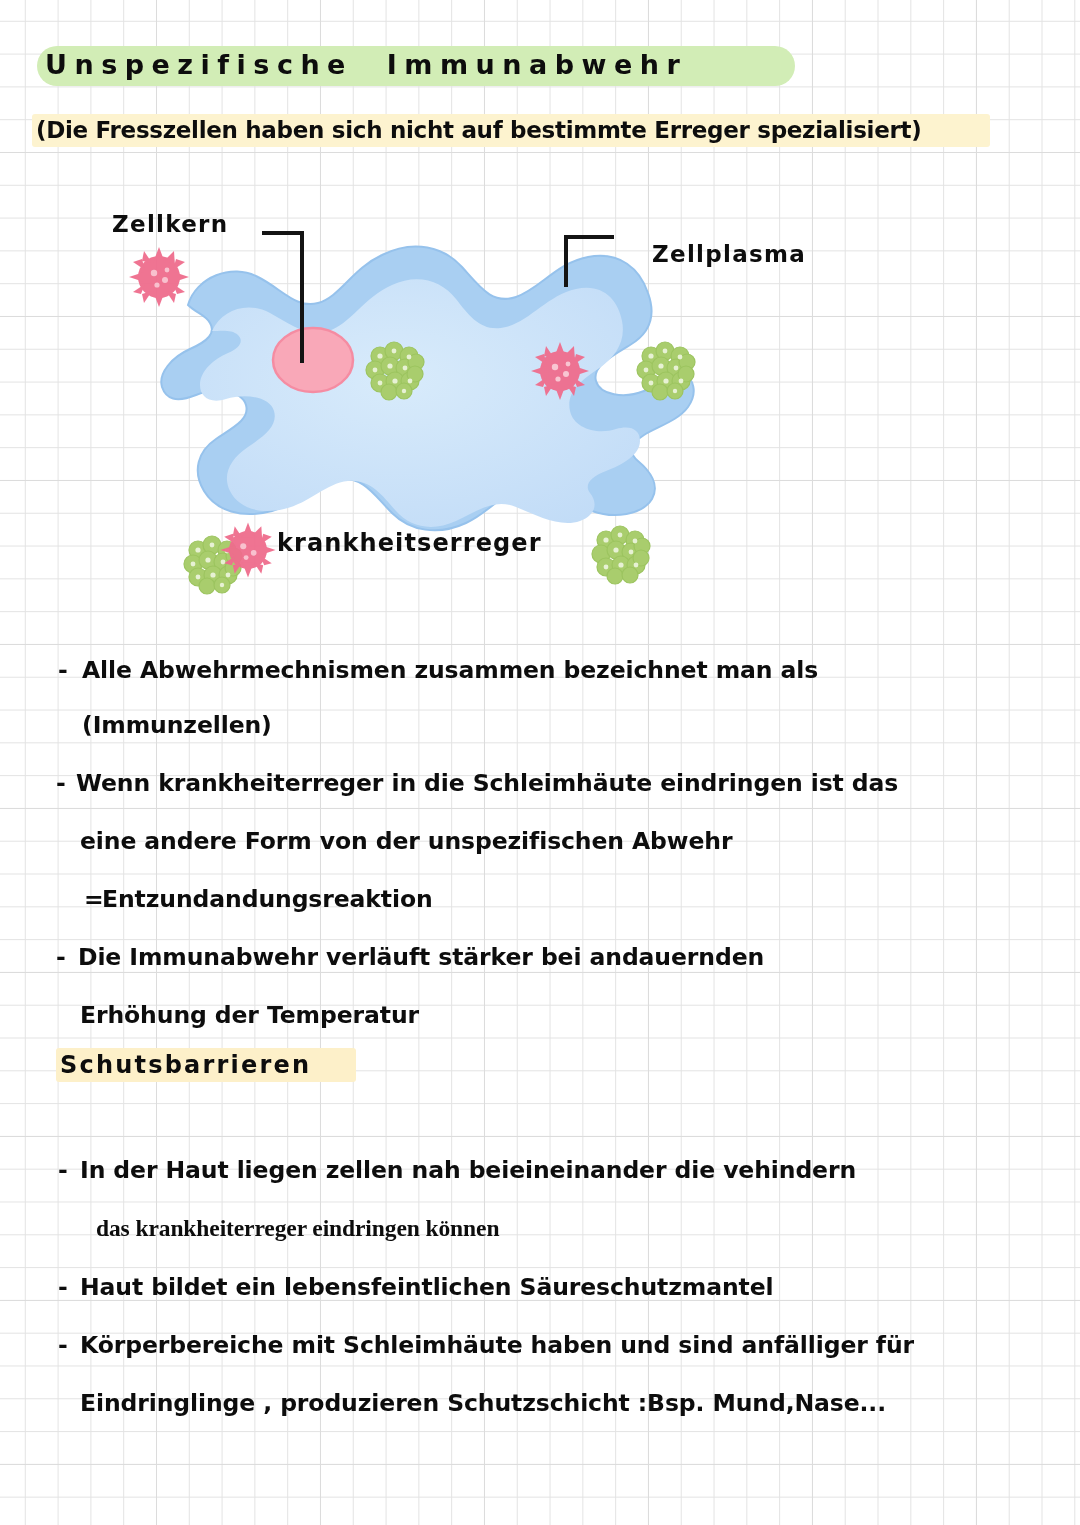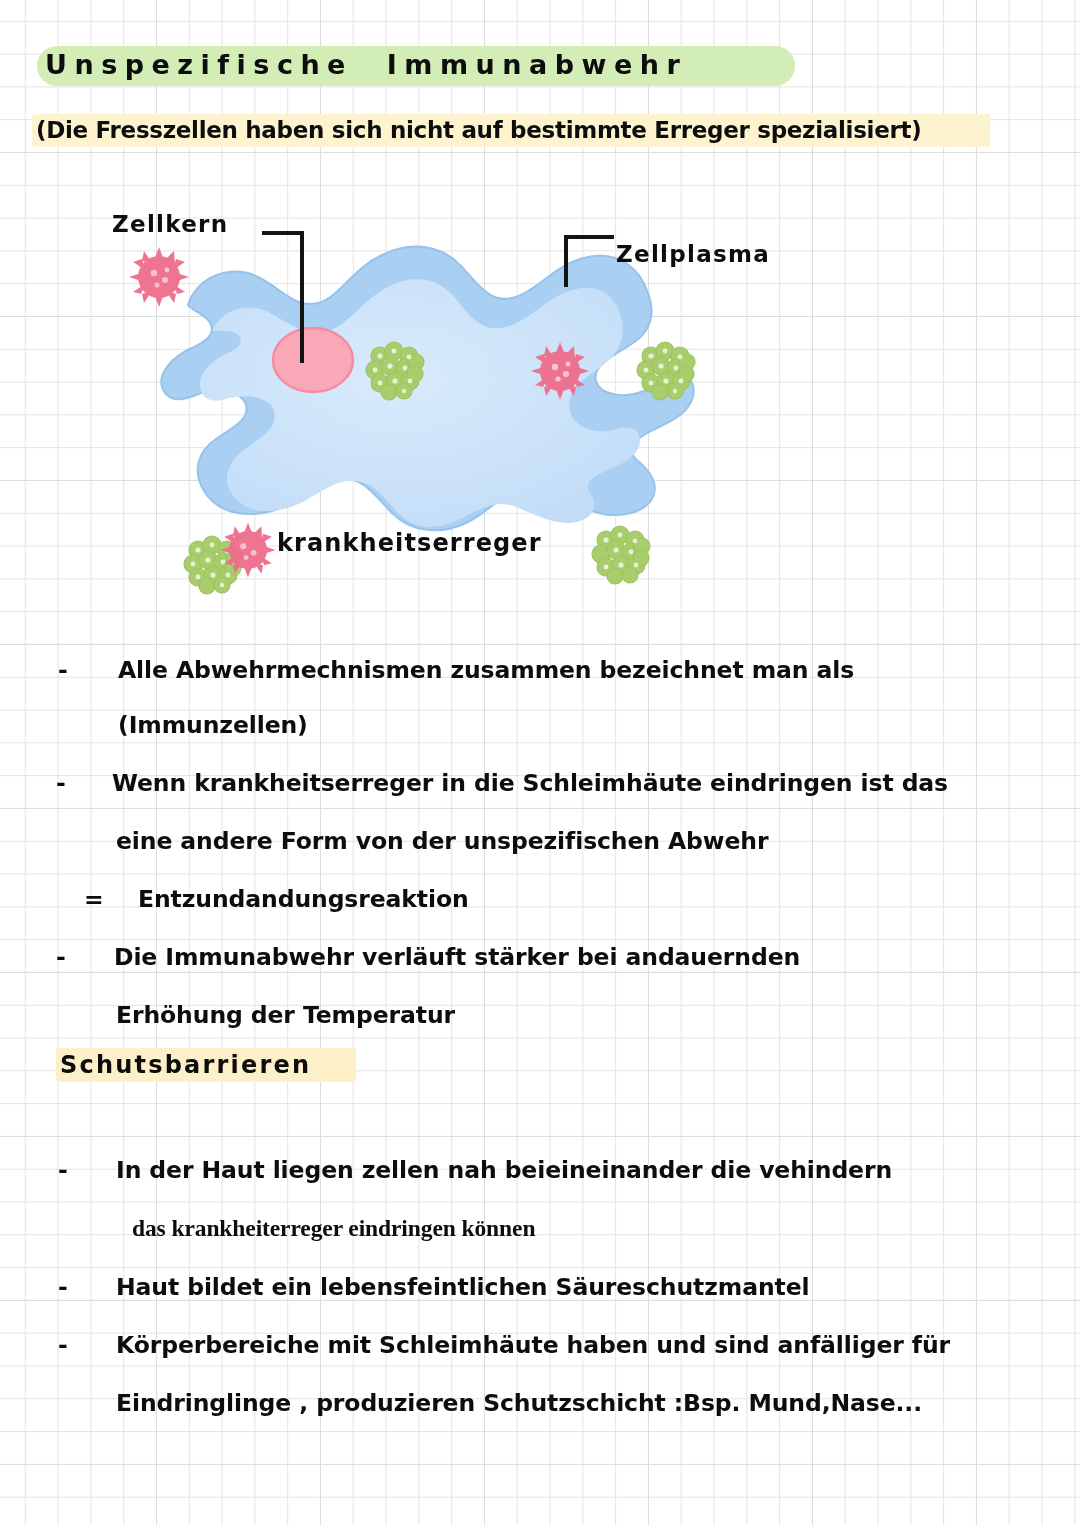--- a/index.html
+++ b/index.html
@@ -77,30 +77,29 @@
   
   #diagram{position:absolute;left:0;top:185px;width:996px;height:420px;}
   #diagram svg{display:block;}
   .lbl{
     position:absolute;
     font-size:23px;
     letter-spacing:1.3px;
     line-height:28px;
   }
   #lbl-zellkern{left:112px;top:25px;}
-  #lbl-zellplasma{left:616px;top:55px;}
+  #lbl-zellplasma{left:652px;top:55px;}
   #lbl-erreger{left:277px;top:344px;font-size:24px;letter-spacing:1.1px;}
 
   
   .tline{
     position:absolute;
     font-size:23.5px;
     letter-spacing:-.1px;
     line-height:30px;
-    margin-left:36px;
   }
   .dash{
     position:absolute;
     font-size:23.5px;
     font-weight:700;
     color:#0d0d0d;
     line-height:30px;
   }
 
   
@@ -419,21 +418,21 @@
     <div class="lbl hw" id="lbl-zellplasma">Zellplasma</div>
     <div class="lbl hw" id="lbl-erreger">krankheitserreger</div>
   </div>
 
   <div class="dash hw" style="left:58px;top:655px;">-</div>
   <div class="tline hw" style="left:82px;top:655px;">Alle Abwehrmechnismen zusammen bezeichnet man als</div>
 
   <div class="tline hw" style="left:82px;top:710px;">(Immunzellen)</div>
 
   <div class="dash hw" style="left:56px;top:768px;">-</div>
-  <div class="tline hw" style="left:76px;top:768px;">Wenn krankheitserreger in die Schleimhäute eindringen ist das</div>
+  <div class="tline hw" style="left:76px;top:768px;">Wenn krankheiterreger in die Schleimhäute eindringen ist das</div>
 
   <div class="tline hw" style="left:80px;top:826px;">eine andere Form von der unspezifischen Abwehr</div>
 
   <div class="dash hw" style="left:84px;top:884px;">=</div>
   <div class="tline hw" style="left:102px;top:884px;">Entzundandungsreaktion</div>
 
   <div class="dash hw" style="left:56px;top:942px;">-</div>
   <div class="tline hw" style="left:78px;top:942px;">Die Immunabwehr verläuft stärker bei andauernden</div>
 
   <div class="tline hw" style="left:80px;top:1000px;">Erhöhung der Temperatur</div>

